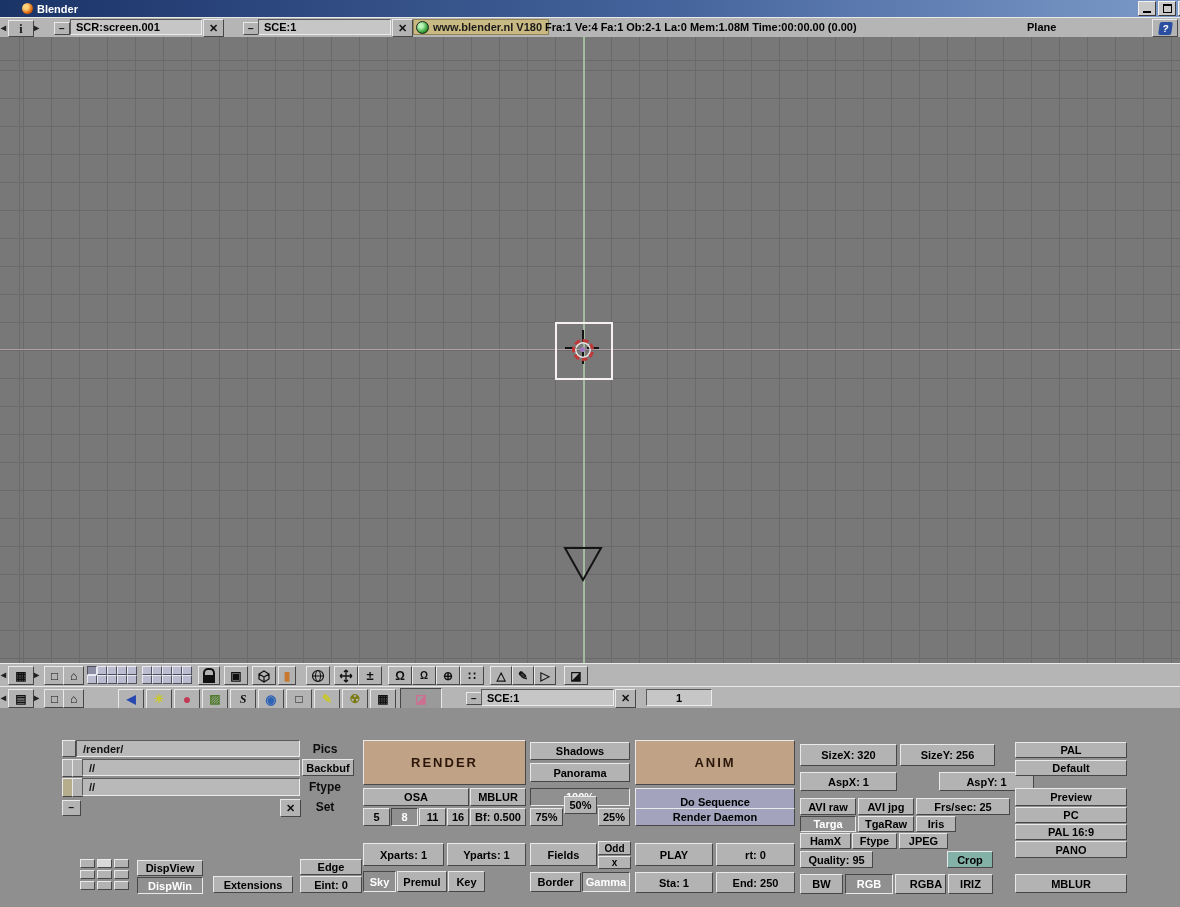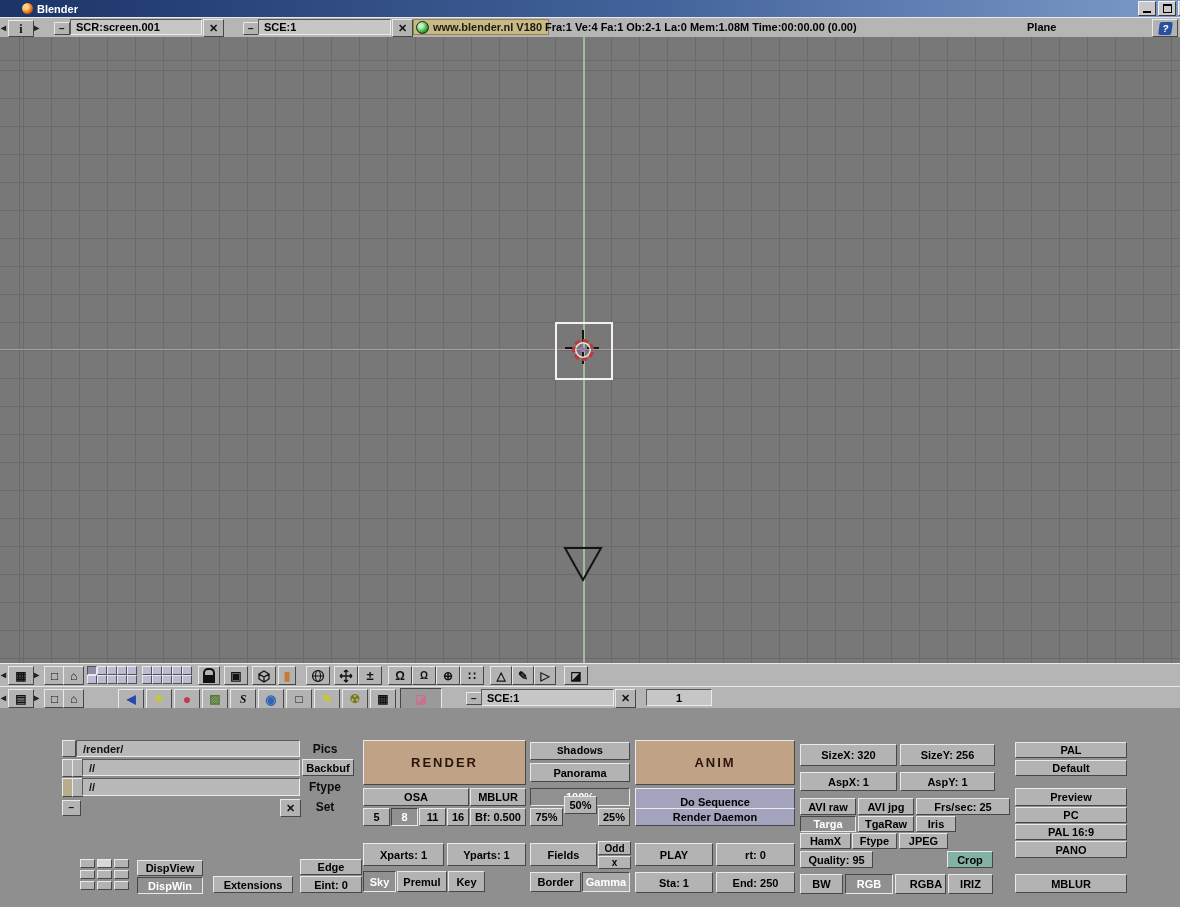--- a/index.html
+++ b/index.html
@@ -230,21 +230,21 @@
     <div class="abs chip khaki" style="left:62px;top:70px;width:9px;height:17px;"></div>
     <div class="abs chip" style="left:72px;top:70px;width:9px;height:17px;"></div>
     <div class="abs pfield" style="left:82px;top:70px;width:218px;height:18px;">//</div>
     <div class="abs plabel" style="left:300px;top:71px;width:50px;height:16px;">Ftype</div>
 
     <div class="abs iconbtn" style="left:62px;top:92px;width:17px;height:14px;font-size:10px;">−</div>
     <div class="abs iconbtn" style="left:280px;top:91px;width:19px;height:16px;font-size:11px;">✕</div>
     <div class="abs plabel" style="left:300px;top:91px;width:50px;height:16px;">Set</div>
 
     <div class="abs btn tan" style="left:363px;top:32px;width:163px;height:45px;">RENDER</div>
-    <div class="abs btn" style="left:530px;top:34px;width:100px;height:18px;font-family:Liberation Mono, monospace;">Shadows</div>
+    <div class="abs btn" style="left:530px;top:34px;width:100px;height:18px;">Shadows</div>
     <div class="abs btn" style="left:530px;top:55px;width:100px;height:19px;">Panorama</div>
 
     <div class="abs btn" style="left:363px;top:80px;width:106px;height:18px;">OSA</div>
     <div class="abs btn" style="left:470px;top:80px;width:56px;height:18px;">MBLUR</div>
     <div class="abs btn pressed" style="left:530px;top:80px;width:100px;height:18px;">100%</div>
 
     <div class="abs btn" style="left:363px;top:100px;width:27px;height:18px;">5</div>
     <div class="abs btn pressed" style="left:391px;top:100px;width:27px;height:18px;">8</div>
     <div class="abs btn" style="left:419px;top:100px;width:27px;height:18px;">11</div>
     <div class="abs btn" style="left:447px;top:100px;width:22px;height:18px;">16</div>
@@ -269,21 +269,21 @@
     <div class="abs btn" style="left:397px;top:163px;width:50px;height:21px;">Premul</div>
     <div class="abs btn" style="left:448px;top:163px;width:37px;height:21px;">Key</div>
     <div class="abs btn" style="left:530px;top:164px;width:51px;height:20px;">Border</div>
     <div class="abs btn pressed-light" style="left:582px;top:164px;width:48px;height:20px;">Gamma</div>
     <div class="abs btn" style="left:635px;top:164px;width:78px;height:21px;">Sta: 1</div>
     <div class="abs btn" style="left:716px;top:164px;width:79px;height:21px;">End: 250</div>
 
     <div class="abs btn" style="left:800px;top:36px;width:97px;height:22px;">SizeX: 320</div>
     <div class="abs btn" style="left:900px;top:36px;width:95px;height:22px;">SizeY: 256</div>
     <div class="abs btn" style="left:800px;top:64px;width:97px;height:19px;">AspX: 1</div>
-    <div class="abs btn" style="left:900px;top:64px;width:95px;height:19px;">AspY: 1</div>
+    <div class="abs btn" style="left:939px;top:64px;width:95px;height:19px;">AspY: 1</div>
 
     <div class="abs btn" style="left:800px;top:90px;width:56px;height:17px;">AVI raw</div>
     <div class="abs btn" style="left:858px;top:90px;width:56px;height:17px;">AVI jpg</div>
     <div class="abs btn" style="left:916px;top:90px;width:94px;height:17px;">Frs/sec: 25</div>
     <div class="abs btn pressed" style="left:800px;top:108px;width:56px;height:16px;">Targa</div>
     <div class="abs btn" style="left:858px;top:108px;width:56px;height:16px;">TgaRaw</div>
     <div class="abs btn" style="left:916px;top:108px;width:40px;height:16px;">Iris</div>
     <div class="abs btn" style="left:800px;top:125px;width:51px;height:16px;">HamX</div>
     <div class="abs btn" style="left:852px;top:125px;width:45px;height:16px;">Ftype</div>
     <div class="abs btn" style="left:899px;top:125px;width:49px;height:16px;">JPEG</div>

